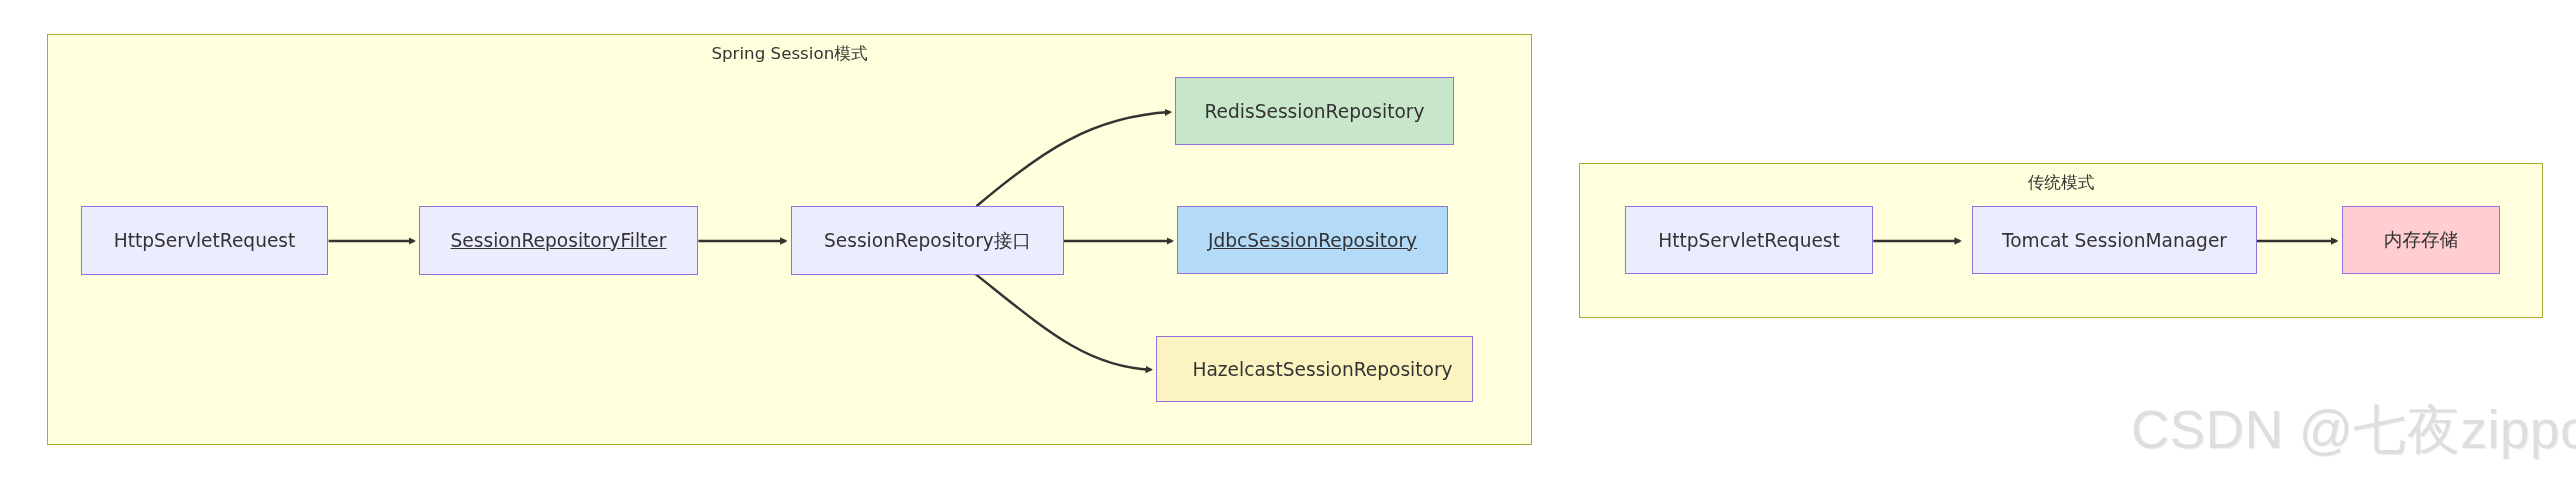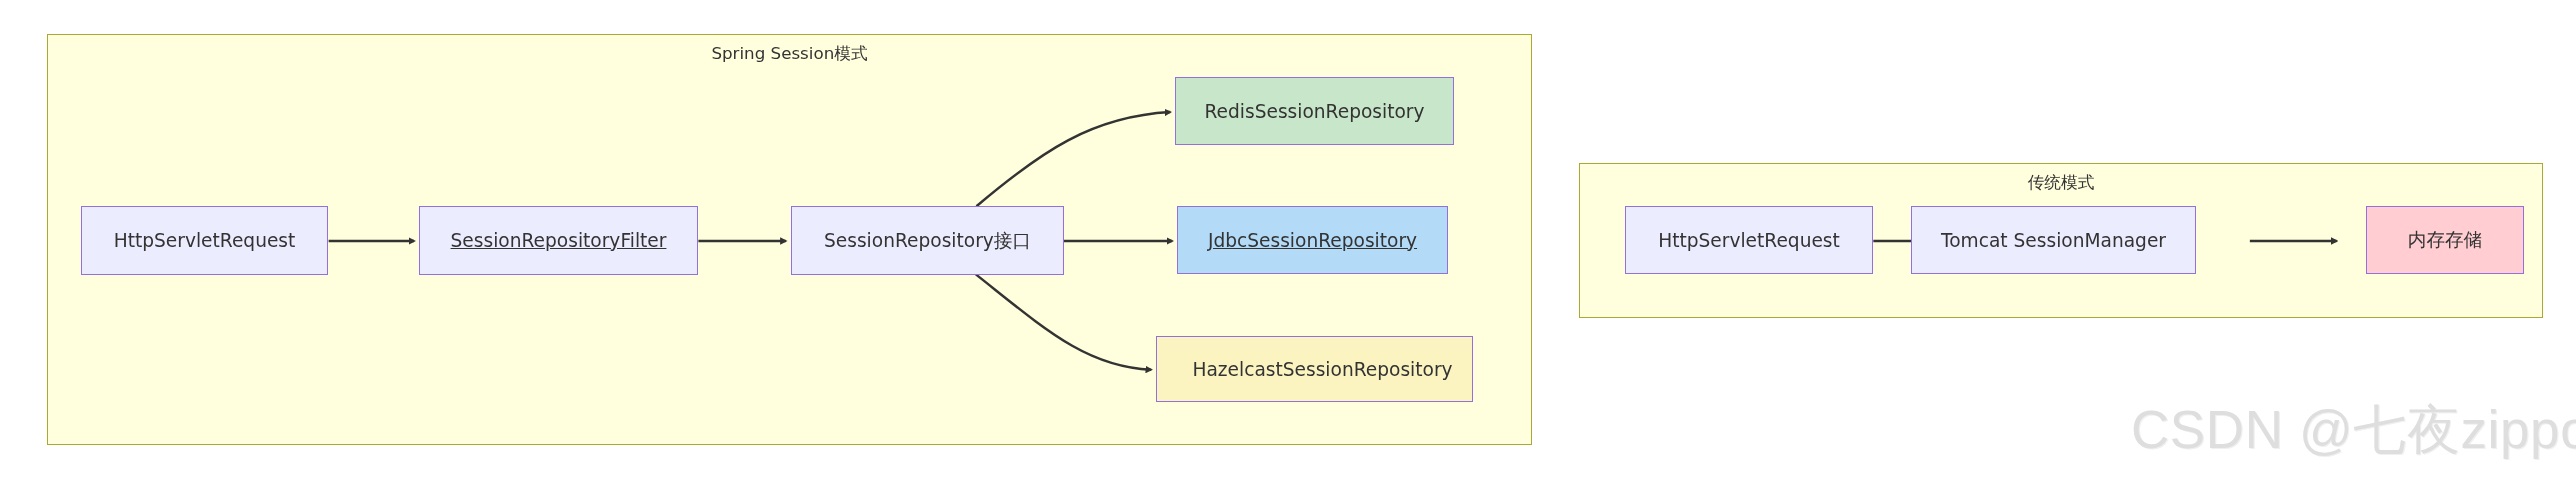--- a/index.html
+++ b/index.html
@@ -22,35 +22,35 @@
     position:absolute;box-sizing:border-box;
     display:flex;align-items:center;justify-content:center;
     background:var(--node_fill,#ececff);
     border:1.9px solid var(--node_border,#9370db);
     font-size:18.6px;color:var(--text,#333333);
     text-align:center;white-space:nowrap;
   }
   .node.fill-redis{background:var(--redis_fill,#c8e6c9);}
   .node.fill-jdbc{background:var(--jdbc_fill,#b3daf7);}
   .node.fill-hazelcast{background:var(--hazelcast_fill,#fbf4c1);}
-  .node.fill-memory{background:var(--memory_fill,#ffcdd2);margin-left:24px;}
+  .node.fill-memory{background:var(--memory_fill,#ffcdd2);}
 
   
   .g-spring{left:35px;top:34px;width:1485px;height:411px;margin-left:12px;}
   .n-s-http{left:81px;top:206px;width:247px;height:69px;}
   .n-s-filter{left:419px;top:206px;width:279px;height:69px;text-decoration:underline;}
   .n-s-interface{left:791px;top:206px;width:273px;height:69px;}
   .n-s-redis{left:1175px;top:77px;width:279px;height:68px;}
   .n-s-jdbc{left:1177px;top:206px;width:271px;height:68px;text-decoration:underline;}
   .n-s-hazelcast{left:1156px;top:336px;width:317px;height:66px;padding-left:16px;}
 
   
   .g-trad{left:1579px;top:163px;width:964px;height:155px;}
   .n-t-http{left:1625px;top:206px;width:248px;height:68px;}
-  .n-t-tomcat{left:1911px;top:206px;width:285px;height:68px;}
+  .n-t-tomcat{left:1972px;top:206px;width:285px;height:68px;}
   .n-t-memory{left:2342px;top:206px;width:158px;height:68px;}
 
   .watermark{
     position:absolute;left:2131px;top:403px;line-height:1;
     font-family:"Liberation Sans","DejaVu Sans",sans-serif;
     font-size:53px;color:var(--watermark,#dedede);
     white-space:nowrap;text-shadow:1.2px 1.2px 0 #f0f0f0;
     letter-spacing:0.6px;
   }
 </style>

